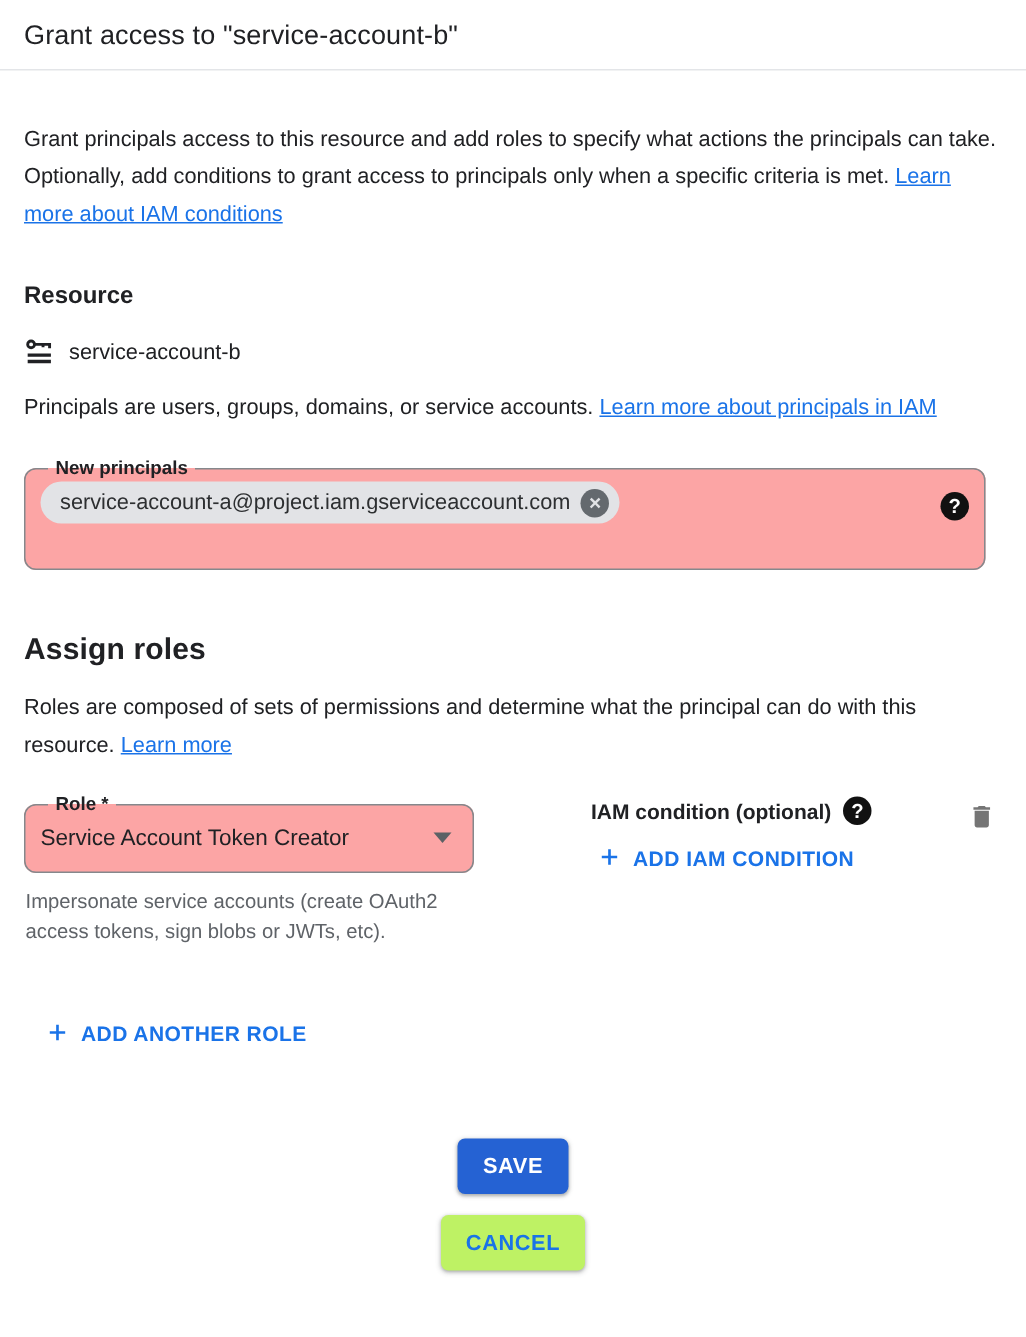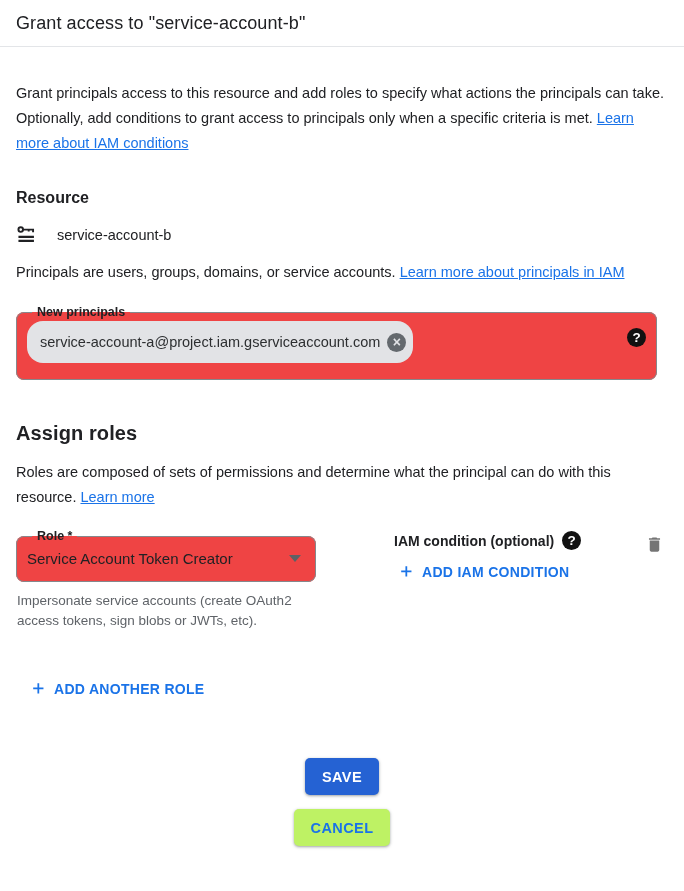--- a/index.html
+++ b/index.html
@@ -18,42 +18,42 @@
   .content { padding: 0 16px; }
 
   p.body-text {
     font-size: 14.5px; line-height: 25px; color: #202124; max-width: 650px;
   }
   a.link { color: #1a73e8; text-decoration: underline; cursor: pointer; }
 
   .intro { margin-top: 34px; }
 
   h3.section-sub { margin-top: 33px; font-size: 16px; font-weight: 700; color: #202124; }
-  .resource-row { margin-top: 17px; display: flex; align-items: center; gap: 20px; }
+  .resource-row { margin-top: 17px; display: flex; align-items: center; gap: 9px; }
   .resource-row .res-name { font-size: 14.5px; color: #202124; }
   .sa-icon svg { display: block; }
 
   h2.section-head { margin-top: 42px; font-size: 20px; font-weight: 700; color: #202124; letter-spacing: .1px; }
   .section-desc { margin-top: 15px; }
 
   
   fieldset.outlined {
-    border: 1px solid #85888c; border-radius: 8px; background: #ef4444;
+    border: 1px solid #85888c; border-radius: 8px; background: #fca5a5;
     padding: 0 10px 8px; min-inline-size: auto;
   }
   fieldset.outlined legend {
     font-size: 12.5px; font-weight: 700; color: #202124;
     padding: 0 5px; margin-left: 5px; line-height: 14px;
   }
   .principals-field { margin-top: 20px; width: 641px; }
   .principals-inner { display: flex; align-items: flex-start; justify-content: space-between; min-height: 52px; padding-top: 2px; }
 
   .chip {
     display: inline-flex; align-items: center; gap: 7px;
-    background: #e2e3e6; border-radius: 16px; height: 42px;
+    background: #e2e3e6; border-radius: 16px; height: 28px;
     padding: 0 7px 0 13px; font-size: 14.5px; color: #2d2f31; max-width: 520px;
   }
   .chip-remove {
     width: 19px; height: 19px; border-radius: 50%; background: #64696e;
     color: #e2e3e6; font-size: 14px; line-height: 19px; text-align: center;
     font-weight: 700; cursor: pointer; border: none; flex: none;
   }
   .help-dot {
     width: 19px; height: 19px; border-radius: 50%; background: #111;
     color: #fff; font-size: 13.5px; line-height: 19px; text-align: center;

